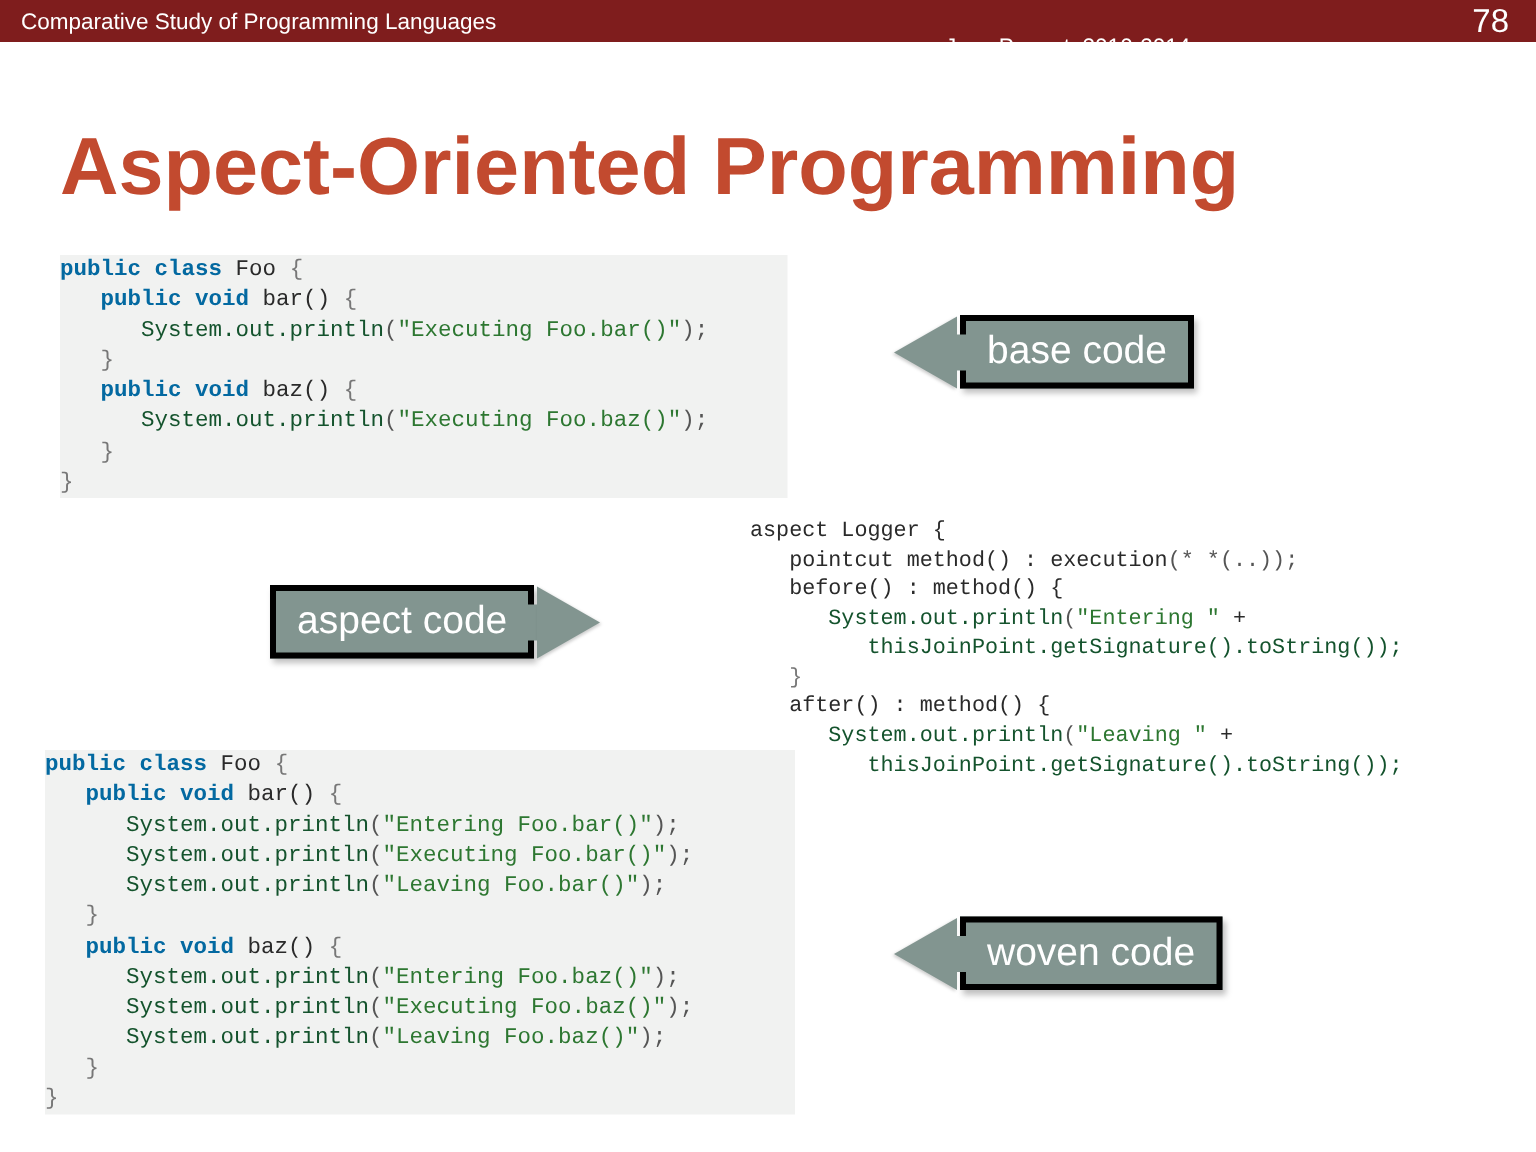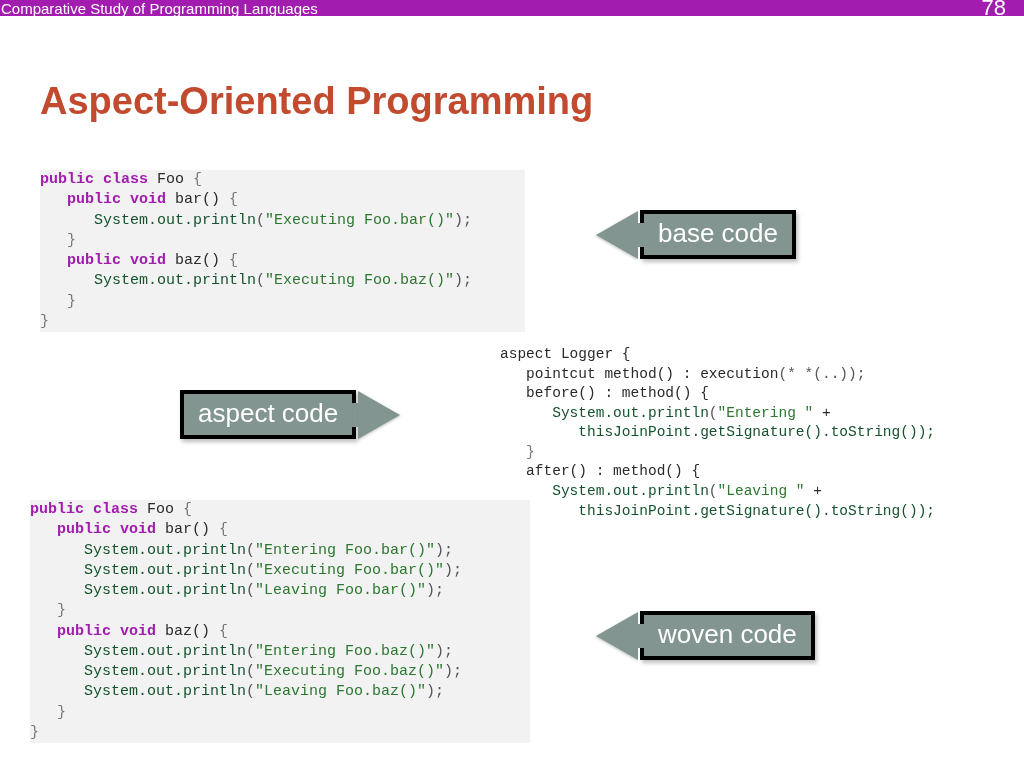--- a/index.html
+++ b/index.html
@@ -6,62 +6,62 @@
     margin: 0;
     padding: 0;
     width: 1024px;
     height: 768px;
     font-family: Arial, Helvetica, sans-serif;
     background: #fff;
     overflow: hidden;
     position: relative;
   }
   .header {
-    height: 16px;
-    background: #a21caf;
+    height: 28px;
+    background: #7f1d1d;
     color: #fff;
     display: flex;
     align-items: center;
     font-size: 15px;
-    padding: 0 1px;
+    padding: 0 14px;
     position: relative;
   }
   .header .course {
     flex: 0 0 auto;
   }
   .header .author {
     position: absolute;
     left: 630px;
     margin-top: 34px;
   }
   .header .pagenum {
     position: absolute;
     right: 18px;
     font-size: 22px;
     font-weight: normal;
   }
   .title {
     position: absolute;
     left: 40px;
     top: 80px;
-    font-size: 38px;
+    font-size: 54px;
     font-weight: bold;
     color: #c24a2f;
   }
   .code {
     position: absolute;
     font-family: "Courier New", Courier, monospace;
     font-size: 15px;
     line-height: 1.35;
     white-space: pre;
     background: #f1f2f1;
     padding: 0;
     color: #2a2a2a;
   }
-  .code .kw   { color: #a21caf; font-weight: bold; }
+  .code .kw   { color: #0369a1; font-weight: bold; }
   .code .cls  { color: #2a2a2a; }
   .code .call { color: #14532d; }
   .code .str  { color: #2d7731; }
   .code .pn   { color: #555; }
   .code .brace{ color: #777; }
 
   .code1 { left: 40px;  top: 170px; width: 485px; }
   .code2 { left: 500px; top: 345px; width: 520px; background: transparent; font-size: 14.5px; }
   .code3 { left: 30px;  top: 500px; width: 500px; }
 

